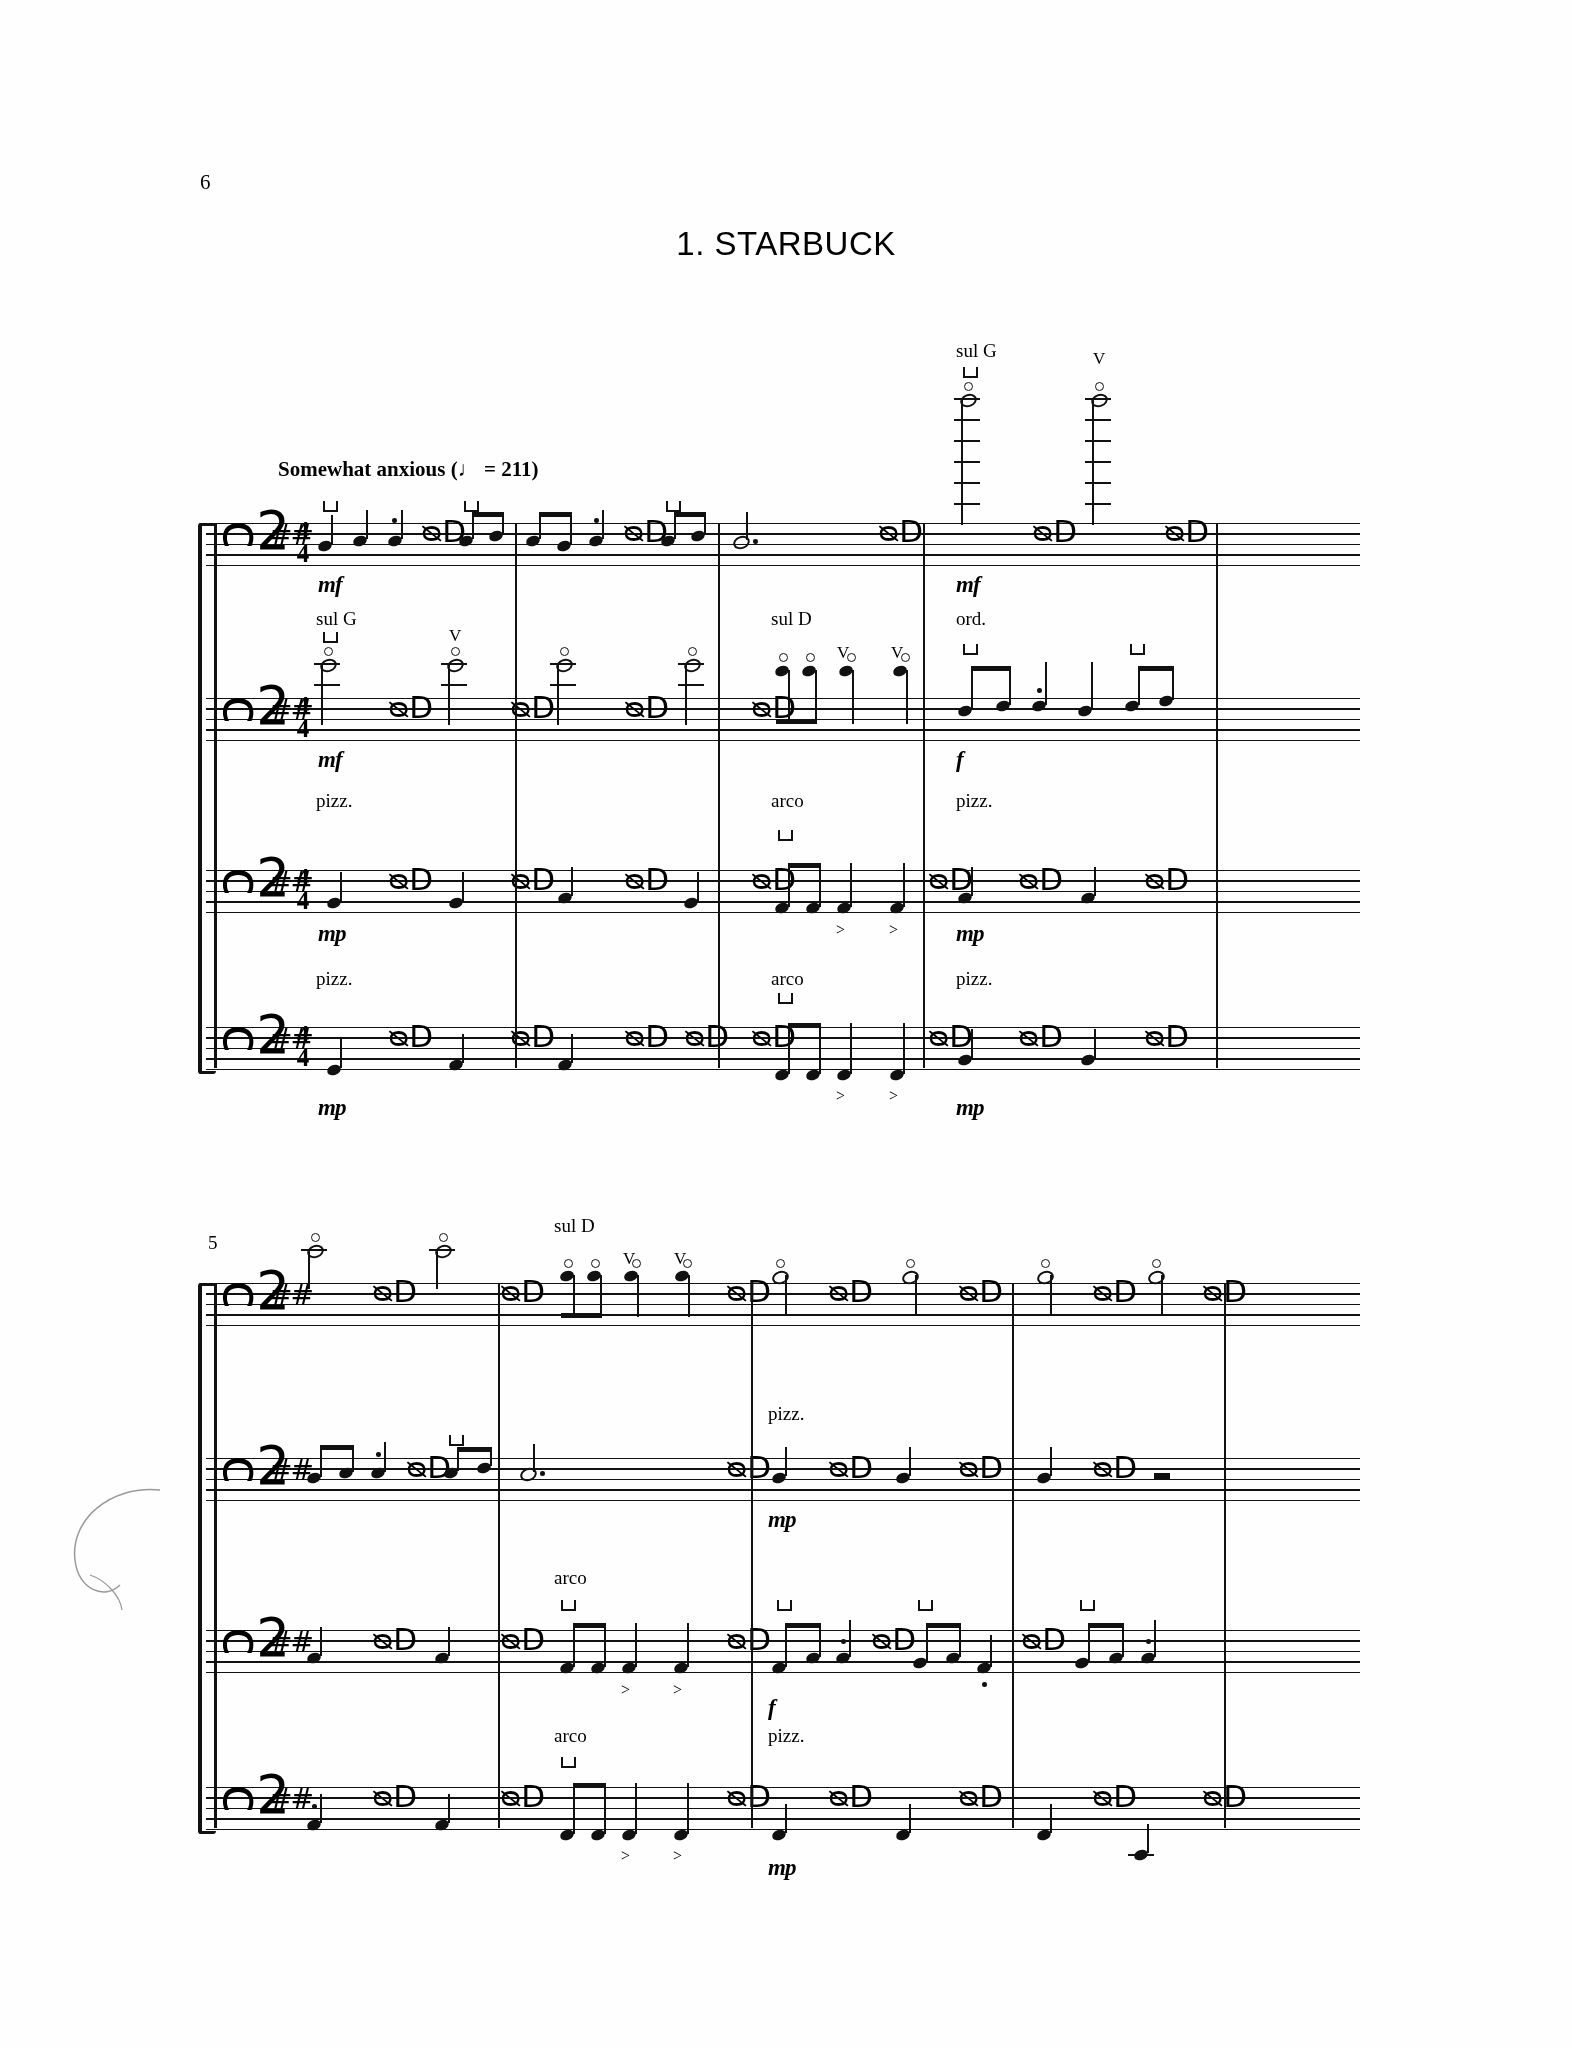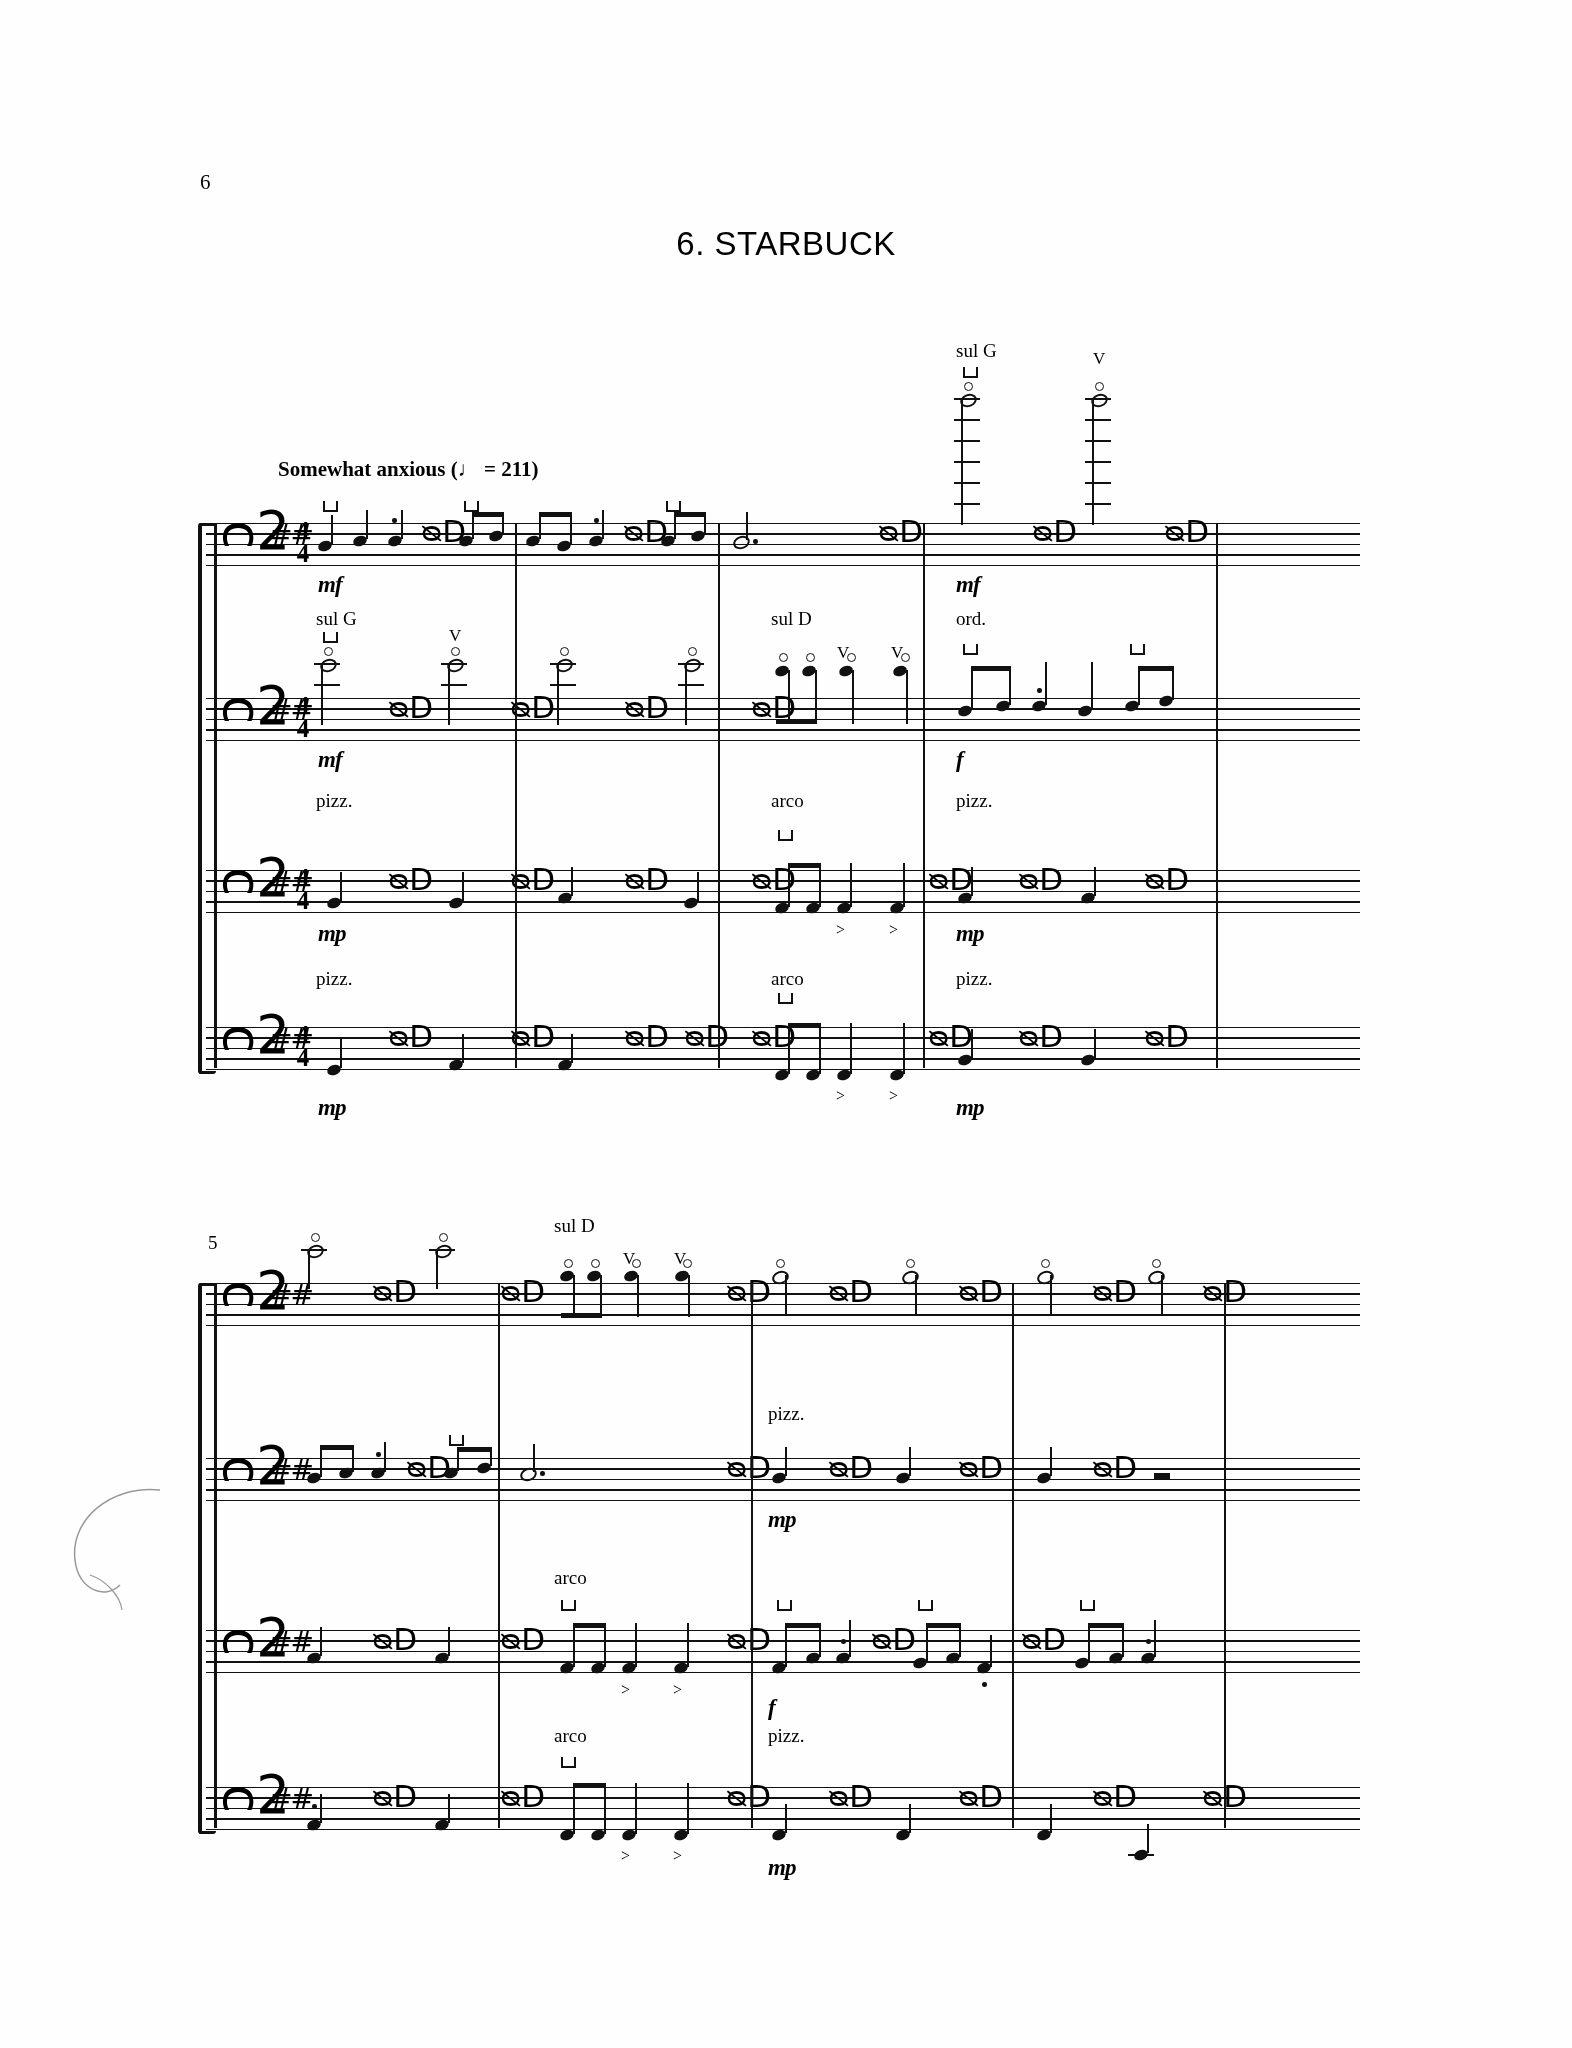--- a/index.html
+++ b/index.html
@@ -225,21 +225,21 @@
   }
 </style>
 </head>
 <body>
 
 <div class="page">
 
   <div class="page-number">6</div>
 
   <div class="title-block">
-    <div class="title-main">6. STARBUCK</div>
+    <div class="title-main">1. STARBUCK</div>
   </div>
 
   <div class="tempo" style="left:278px; top:457px;">Somewhat anxious (♩ = 211)</div>
 
   <div class="system" style="left:206px; top:510px; width:1154px; height:560px;">
 
     <div class="sys-brace" style="left:-8px; top:13px; height:545px;"></div>
     <div class="sys-left-bar" style="left:8px; top:13px; height:545px;"></div>
 
     <div class="staff" style="top:13px;">

